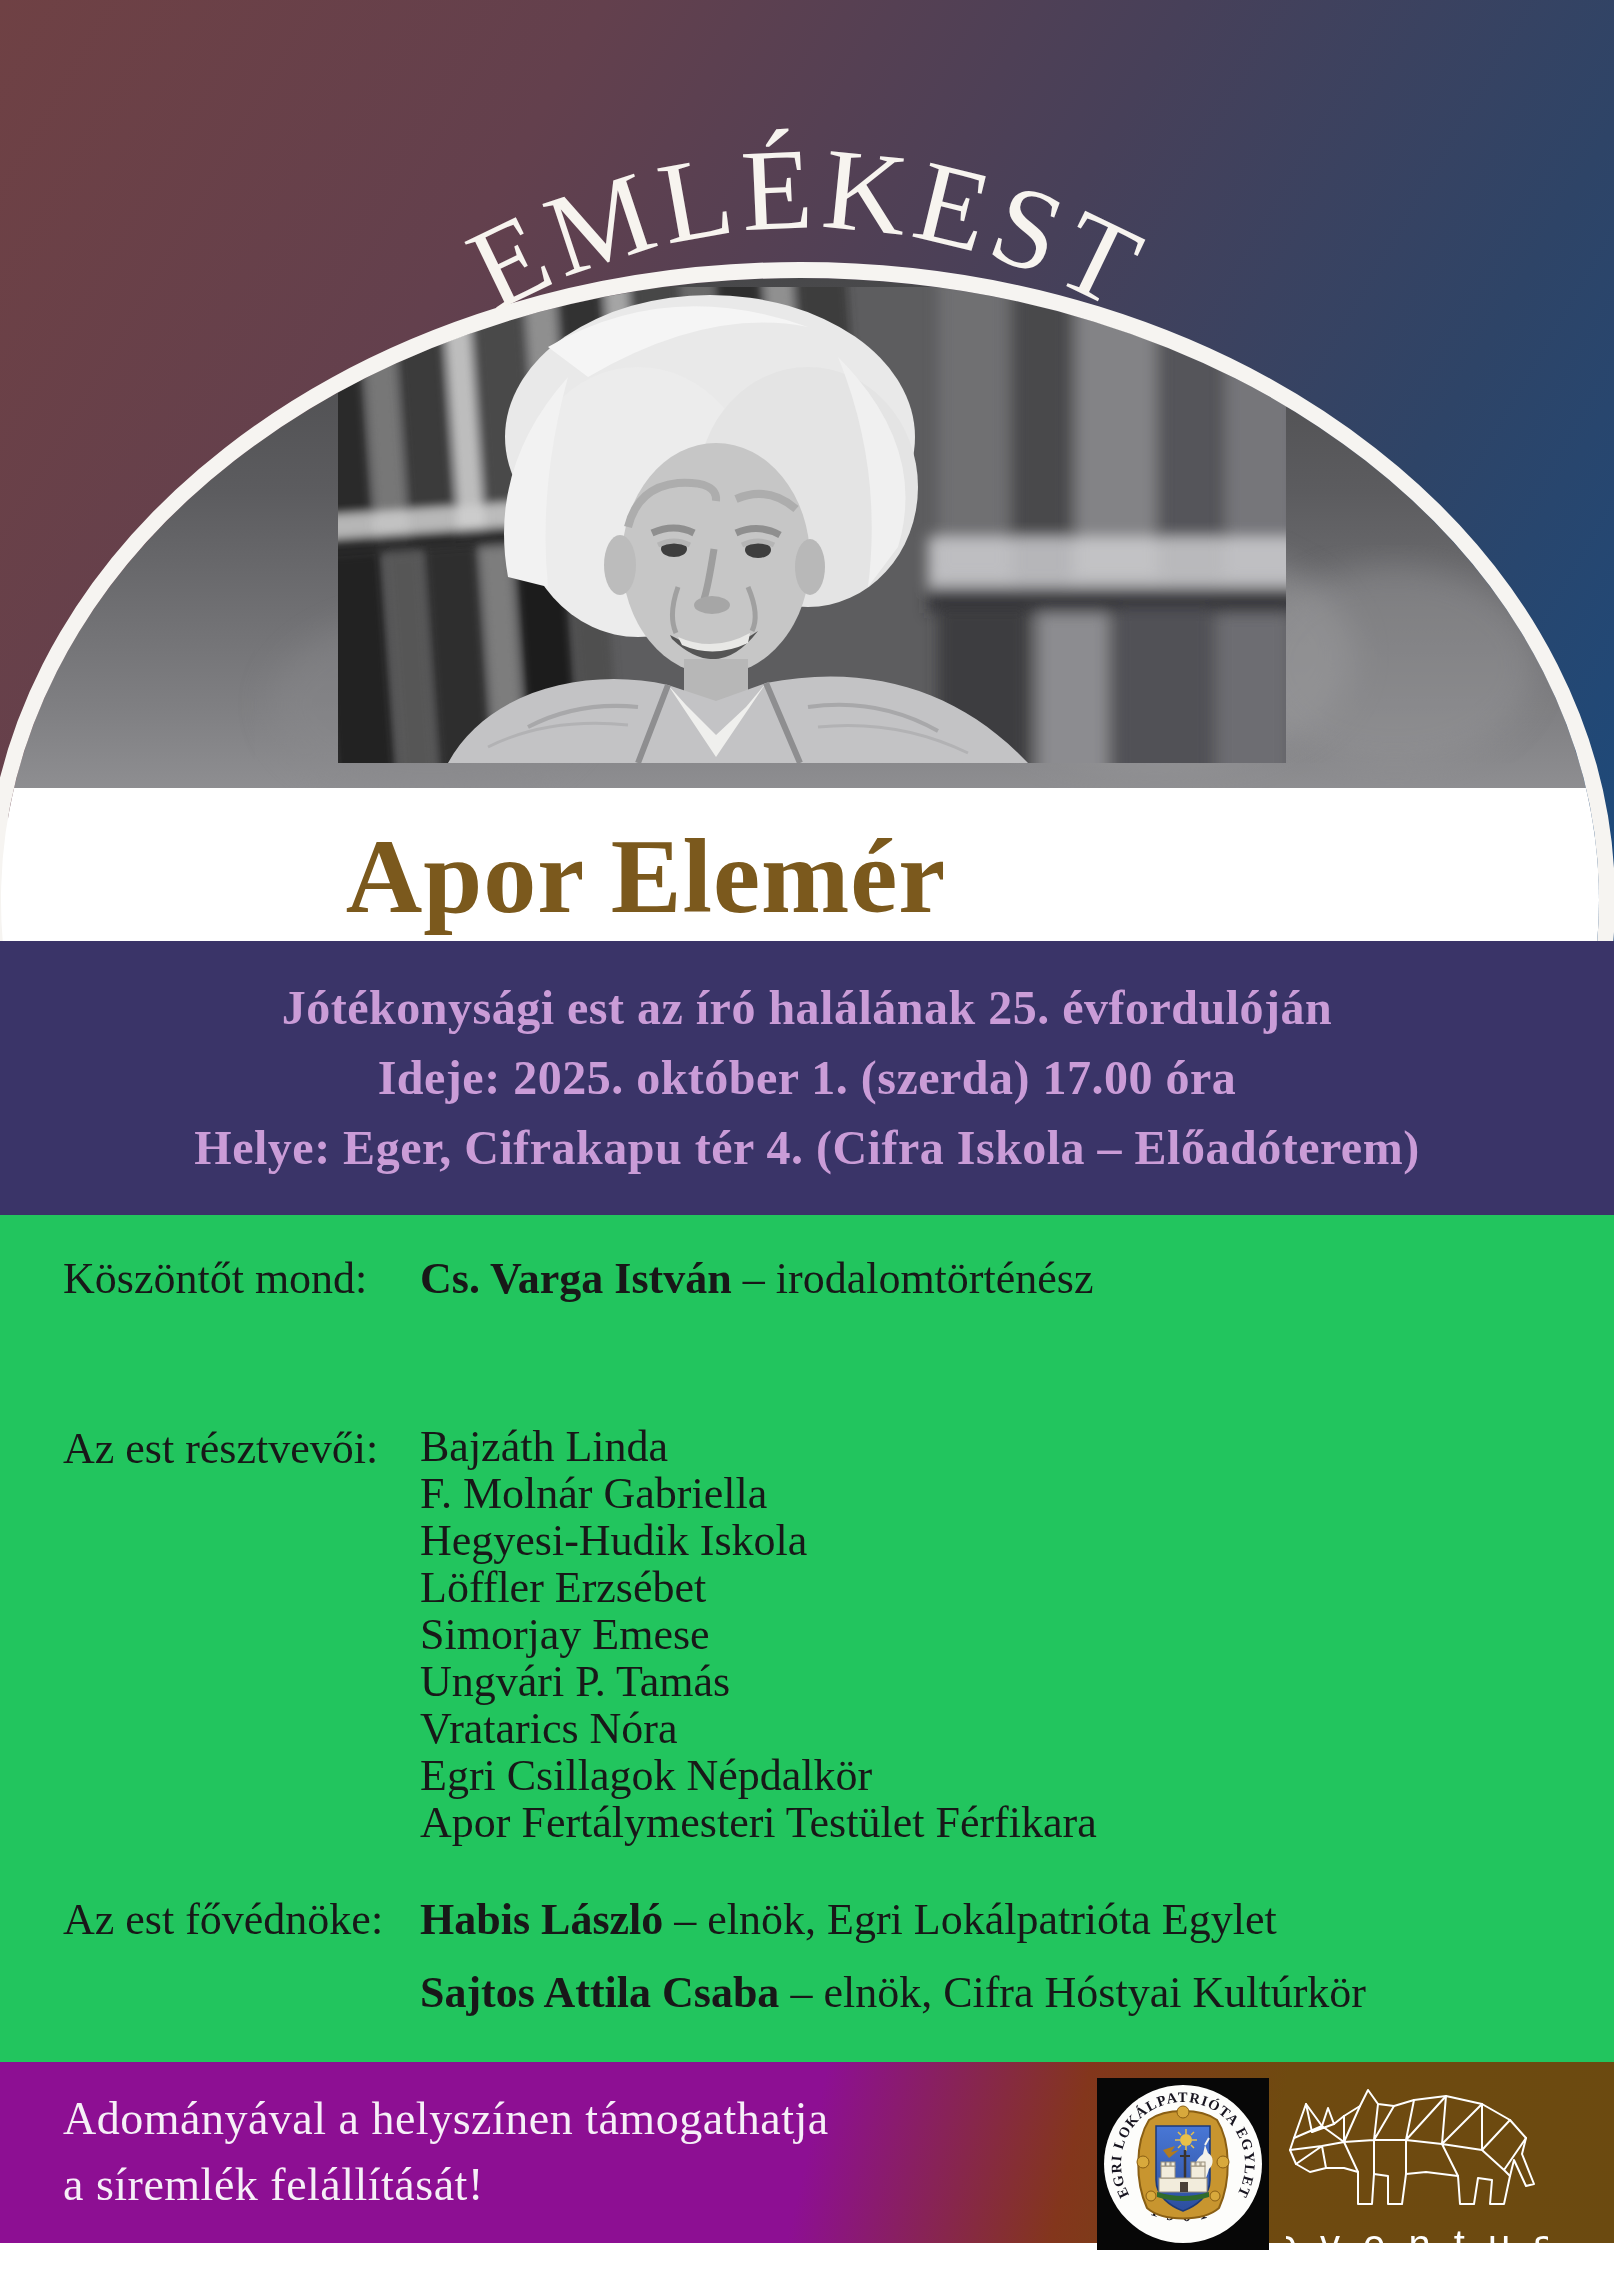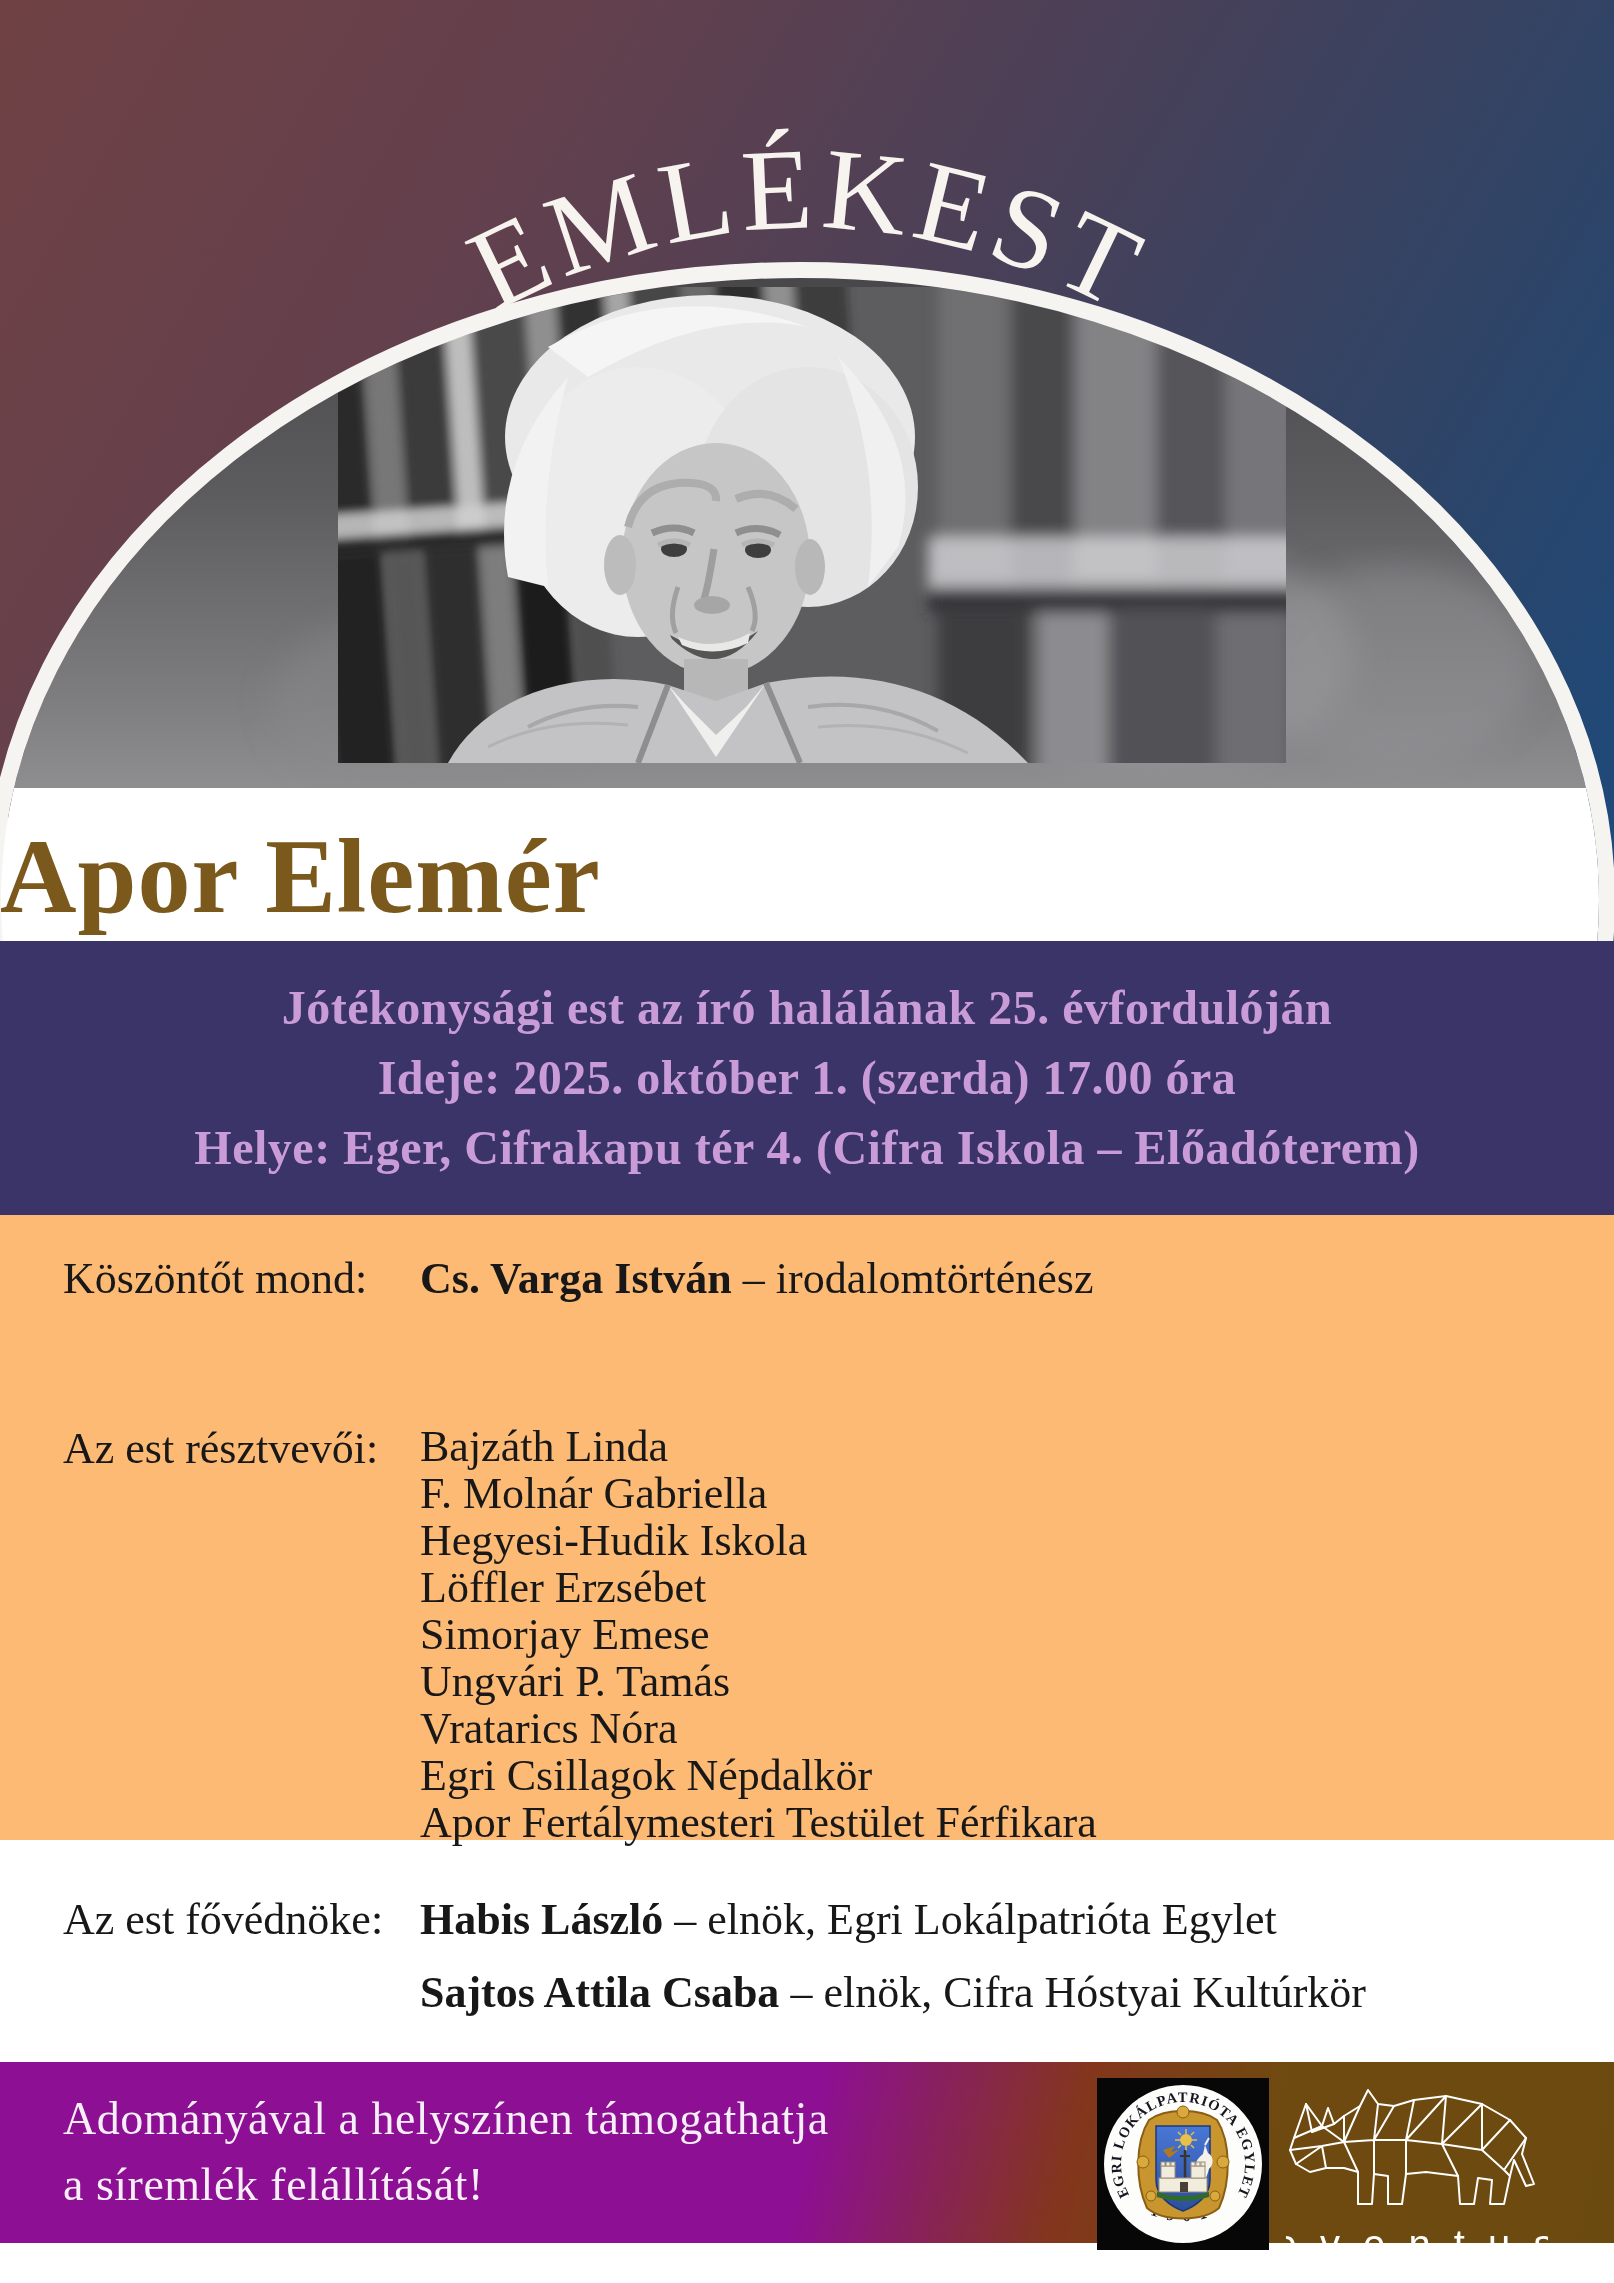--- a/index.html
+++ b/index.html
@@ -6,36 +6,36 @@
   .page{
     position:relative;width:1614px;height:2283px;overflow:hidden;
     font-family:"Liberation Serif","DejaVu Serif",serif;background:#ffffff;
   }
   
   .top-section{position:absolute;left:0;top:0;width:1614px;height:941px;}
   .top-section svg{display:block;}
   
   .person-name{
     position:absolute;left:0;top:822px;width:1292px;height:120px;
-    text-align:left;font-weight:700;font-size:106px;line-height:110px;
+    text-align:center;font-weight:700;font-size:106px;line-height:110px;
     color:#7b591d;letter-spacing:1px;z-index:5;
   }
   
   .navy-band{
     position:absolute;left:0;top:941px;width:1614px;height:274px;
     background:#3a3468;z-index:4;
     display:flex;flex-direction:column;justify-content:center;align-items:center;
   }
   .navy-band p{
     margin:0;padding:0;font-size:48px;line-height:70px;font-weight:700;
     color:#ca9cd7;text-align:center;letter-spacing:0.5px;
   }
   
   .content{
-    position:absolute;left:0;top:1215px;width:1614px;height:625px;background:#fdba74;
+    position:absolute;left:0;top:1215px;width:1614px;height:847px;background:#22c55e;
     color:#181818;font-size:44px;z-index:3;
   }
   .row{position:absolute;left:63px;white-space:nowrap;}
   .row .lbl{display:inline-block;width:357px;vertical-align:top;font-weight:400;}
   .row b{font-weight:700;}
   .greeting-row{top:38px;}
   .participants-row{top:208px;}
   .participants-row .names{display:inline-block;vertical-align:top;}
   .participants-row .names div{font-weight:400;font-size:44px;line-height:47px;}
   .patrons-row{top:668px;}

